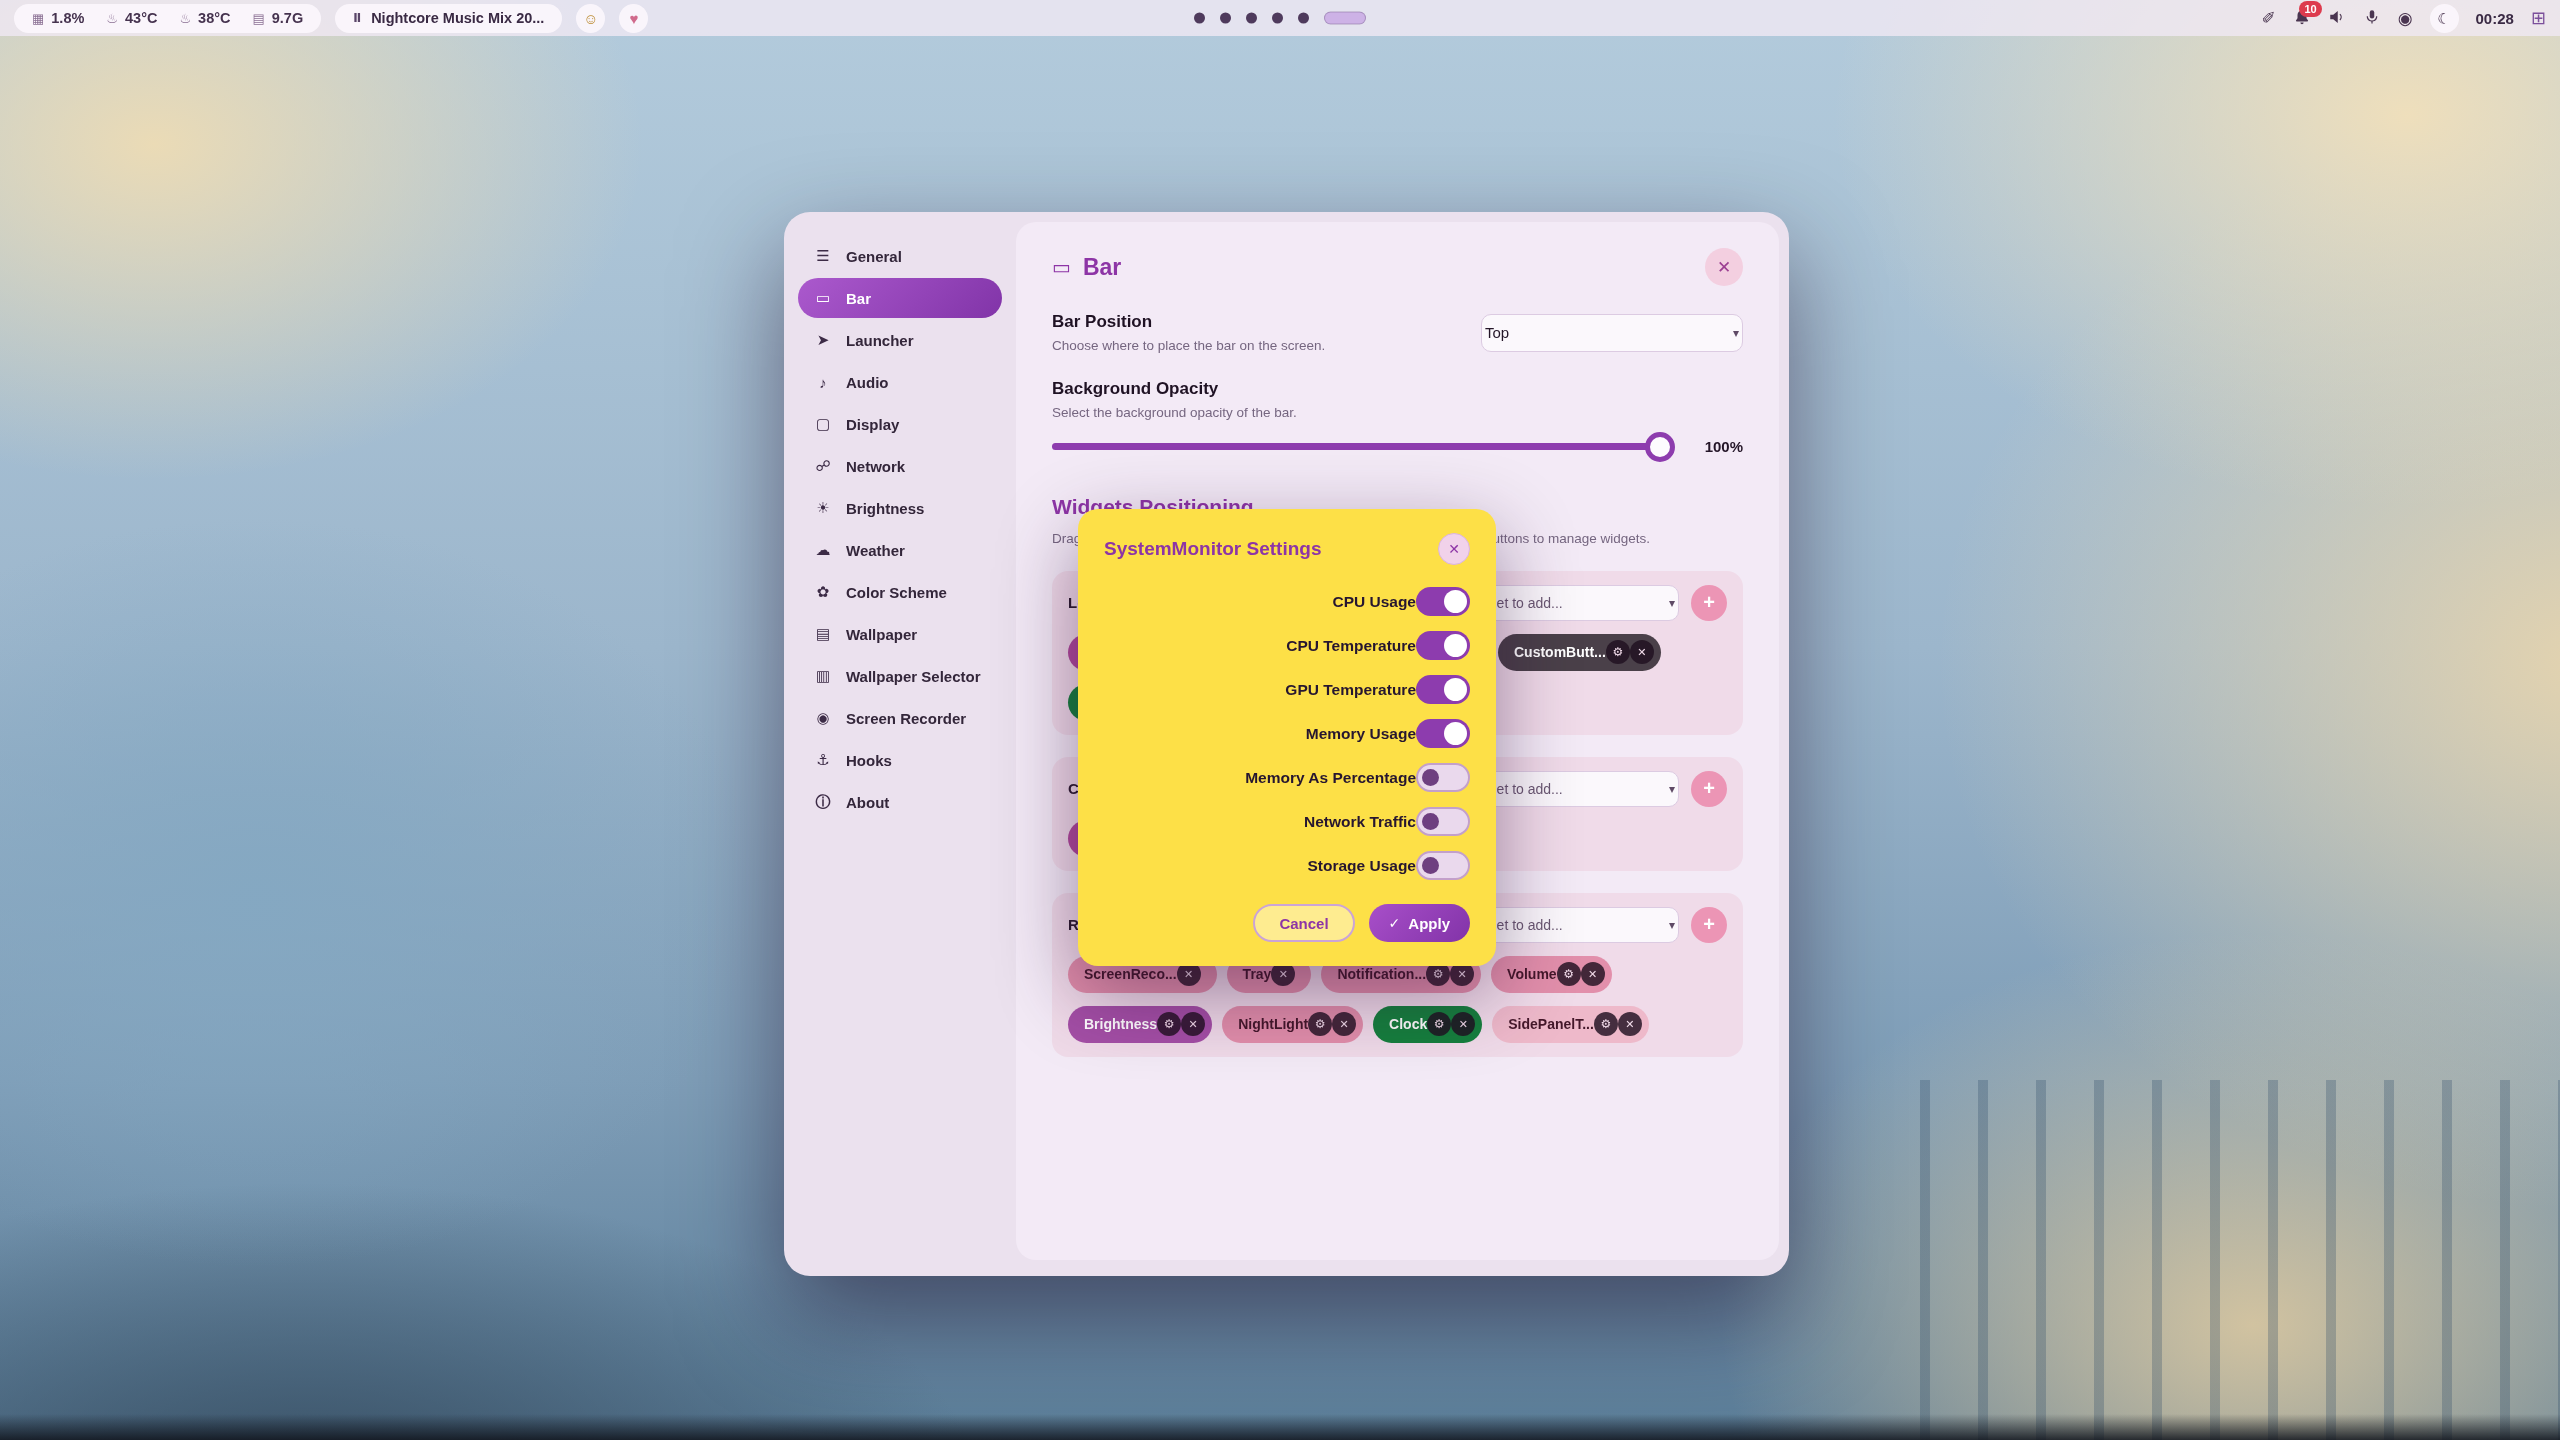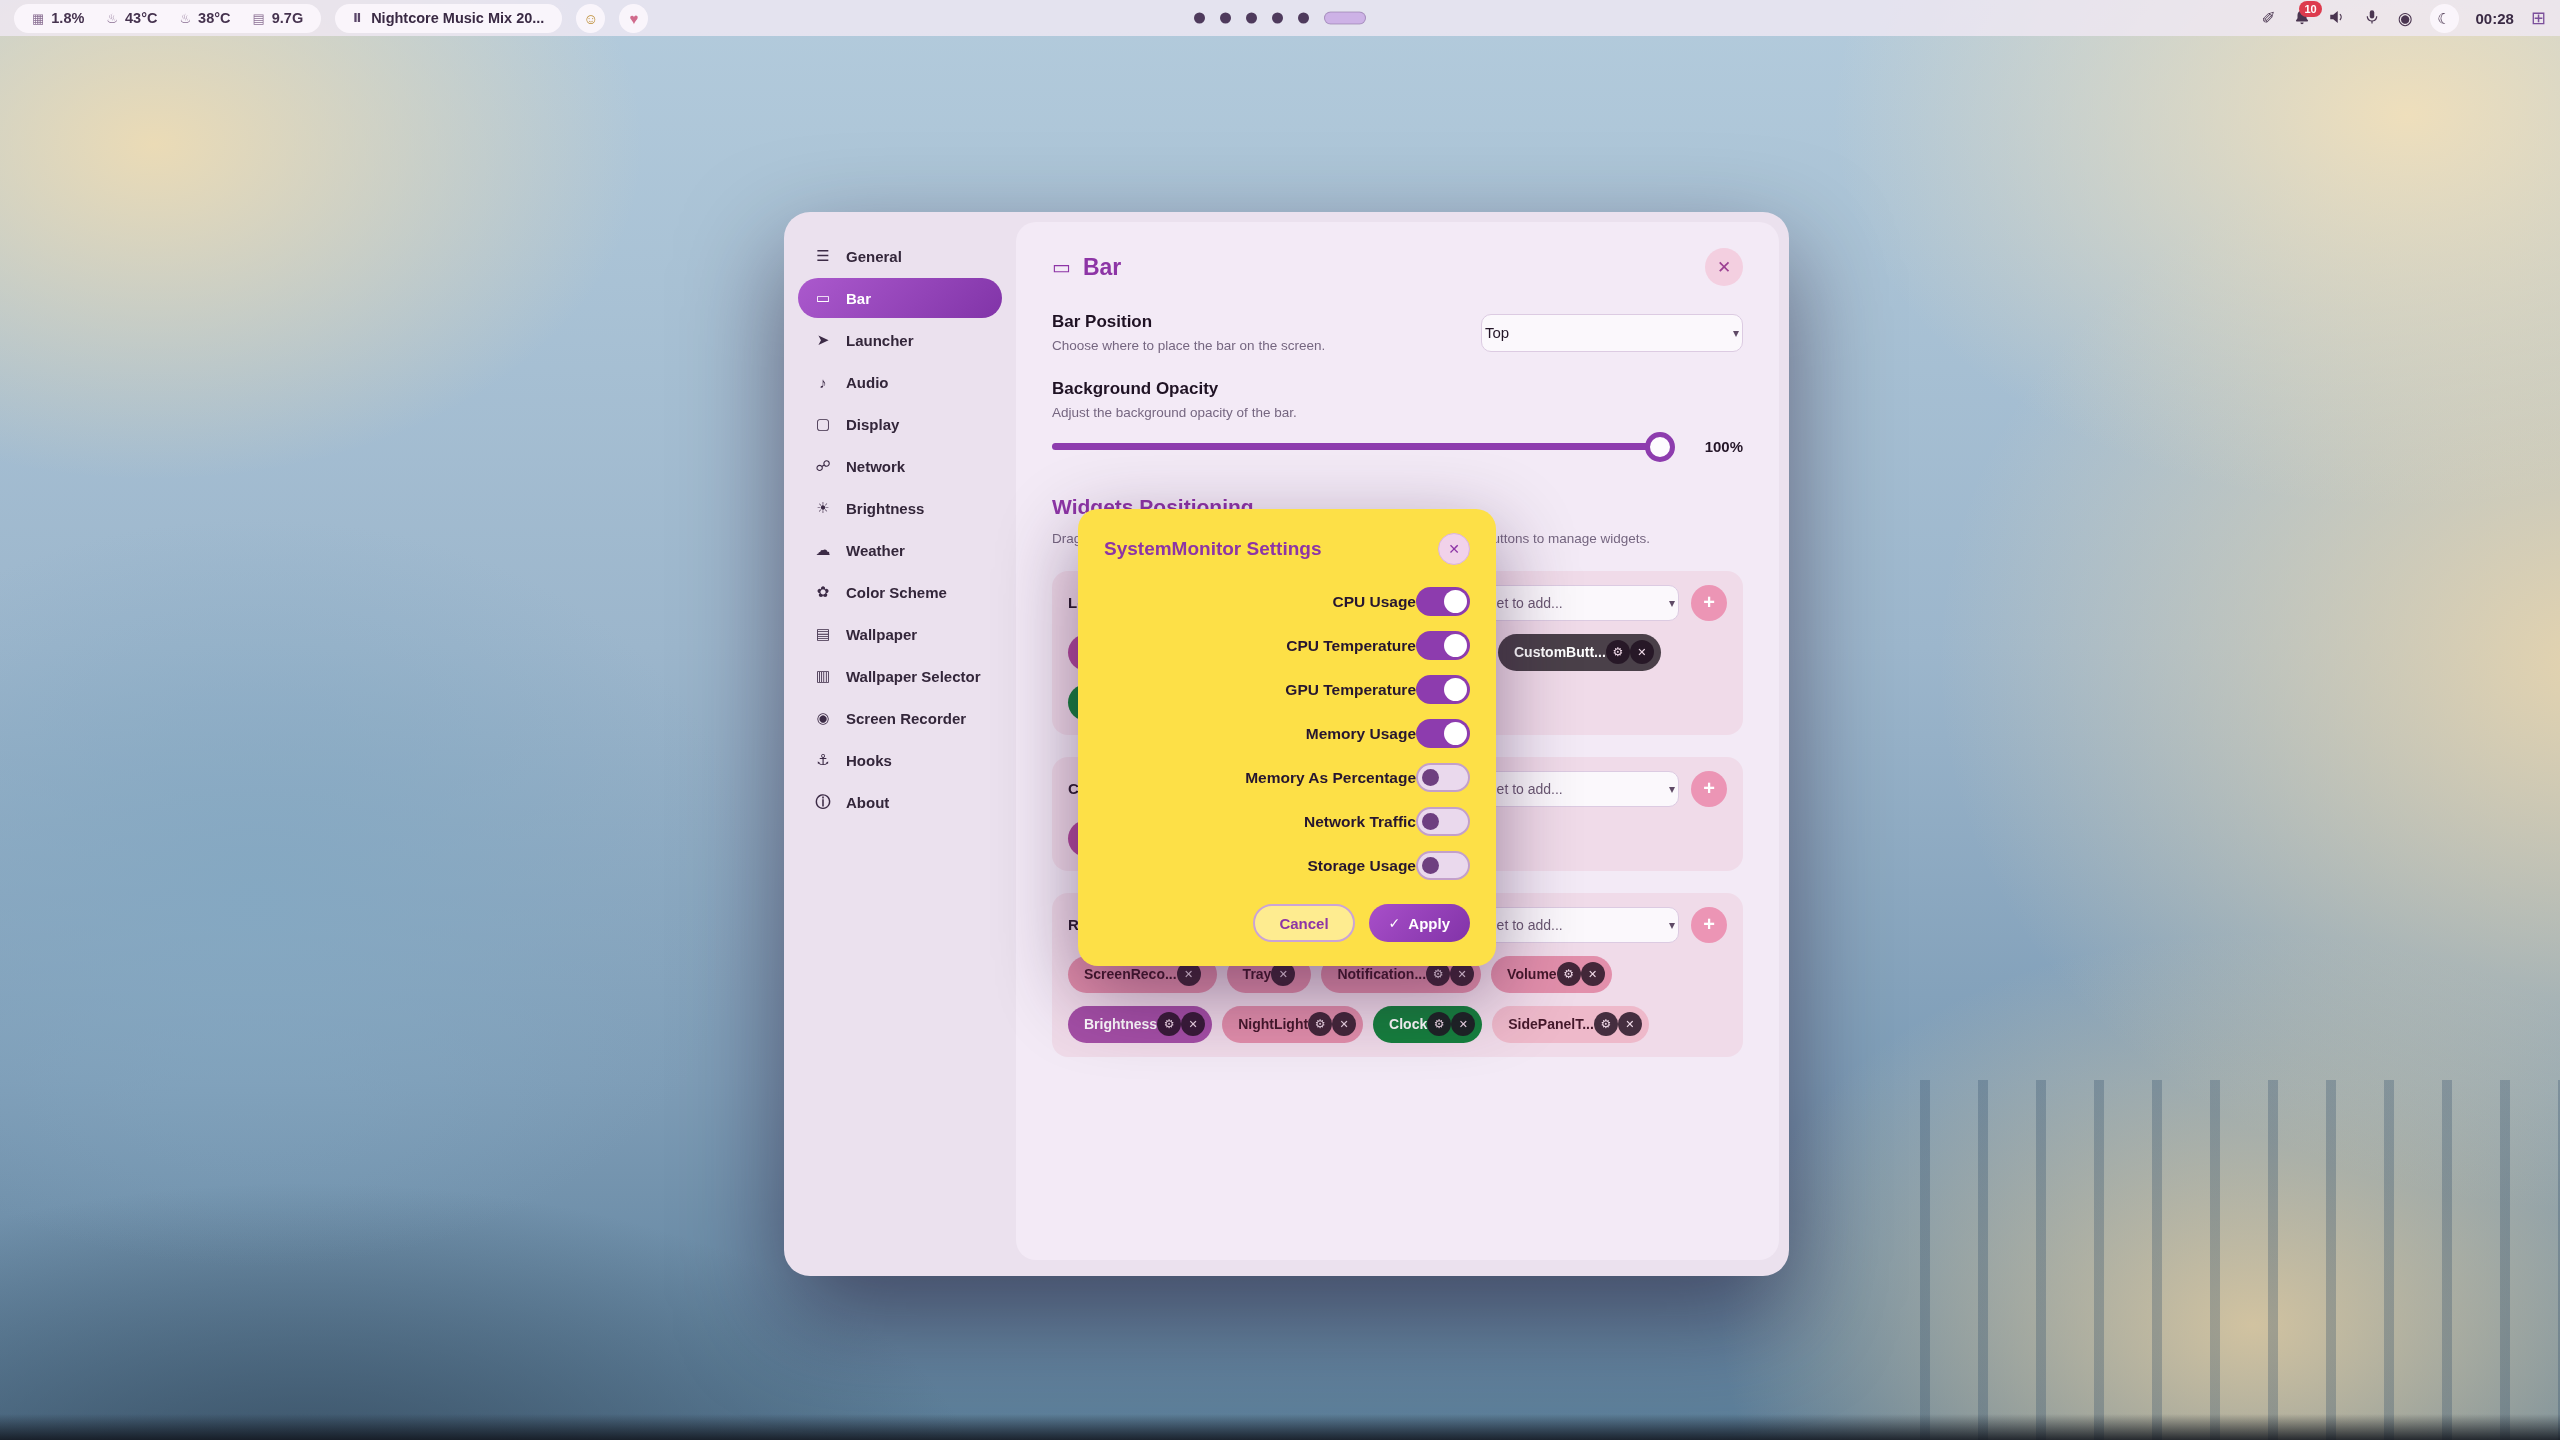--- a/index.html
+++ b/index.html
@@ -294,21 +294,21 @@
         <div class="s-desc">Choose where to place the bar on the screen.</div>
       </div>
       <div class="select">
         <span>Top</span>
         <span class="caret">▾</span>
       </div>
     </div>
 
     <div class="setting-row block">
       <div class="s-label">Background Opacity</div>
-      <div class="s-desc">Adjust the background opacity of the bar.</div>
+      <div class="s-desc">Select the background opacity of the bar.</div>
       <div class="slider-row">
         <div class="slider-track">
           <div class="slider-fill"></div>
           <div class="slider-thumb"></div>
         </div>
         <div class="slider-value">100%</div>
       </div>
     </div>
 
     <div class="widgets-heading">Widgets Positioning</div>

